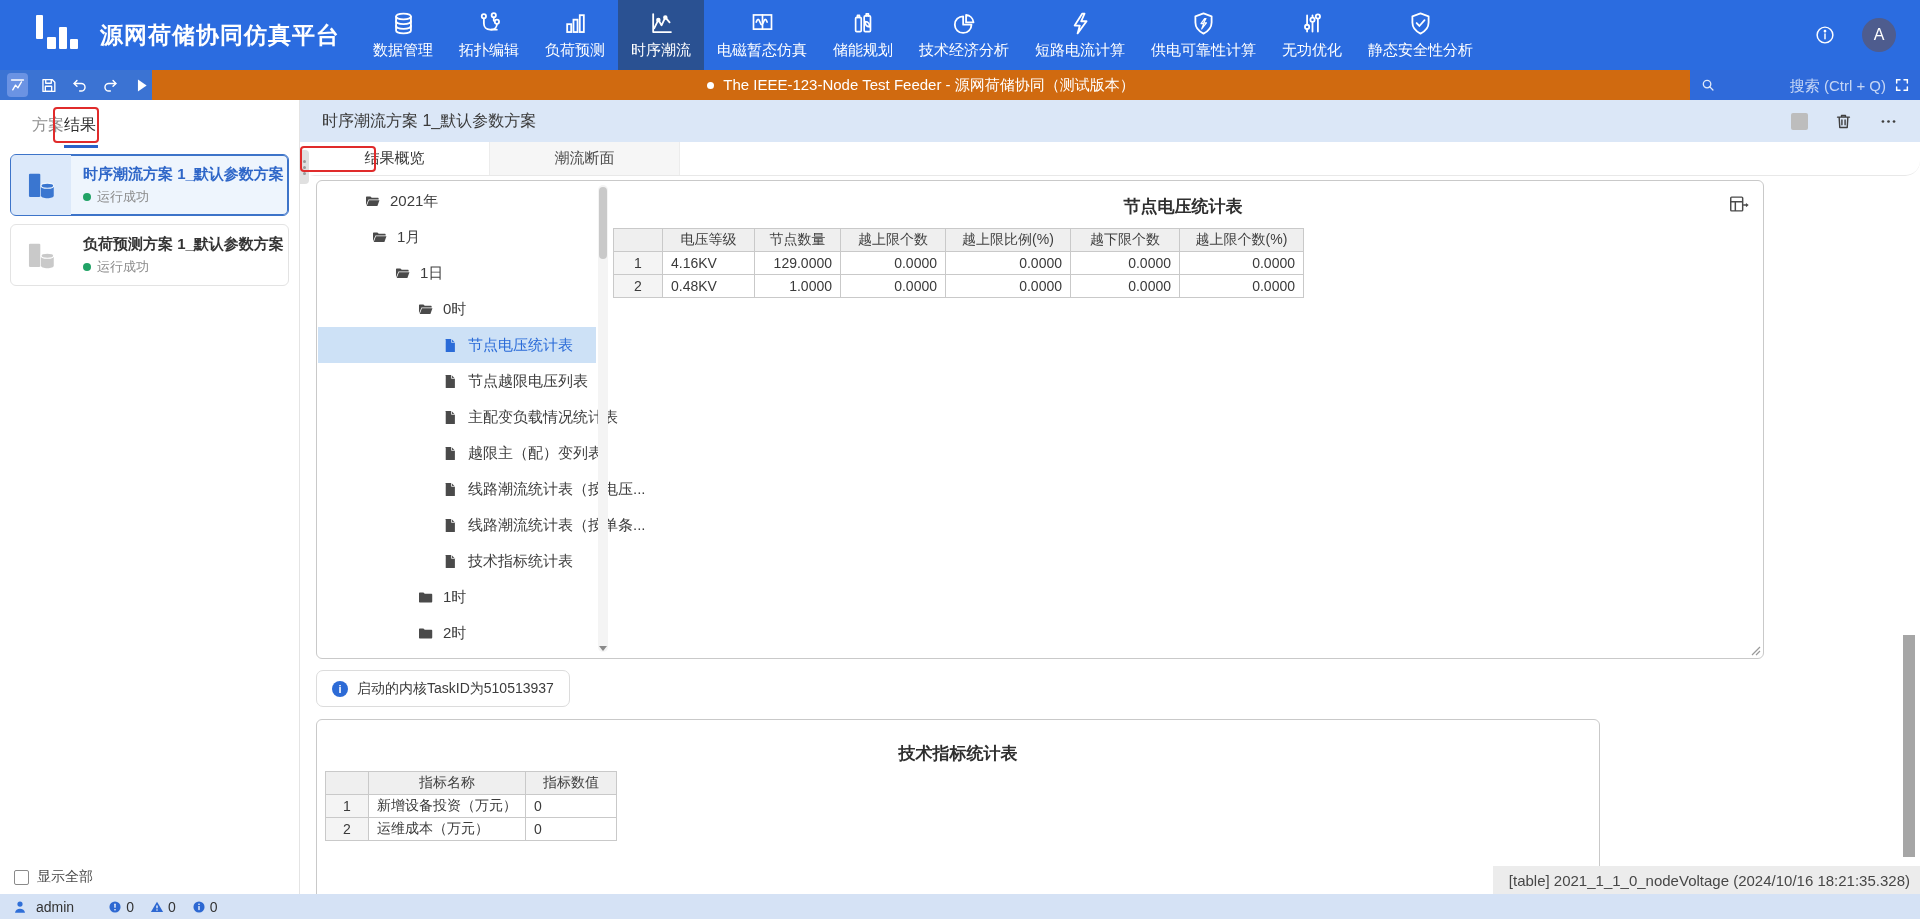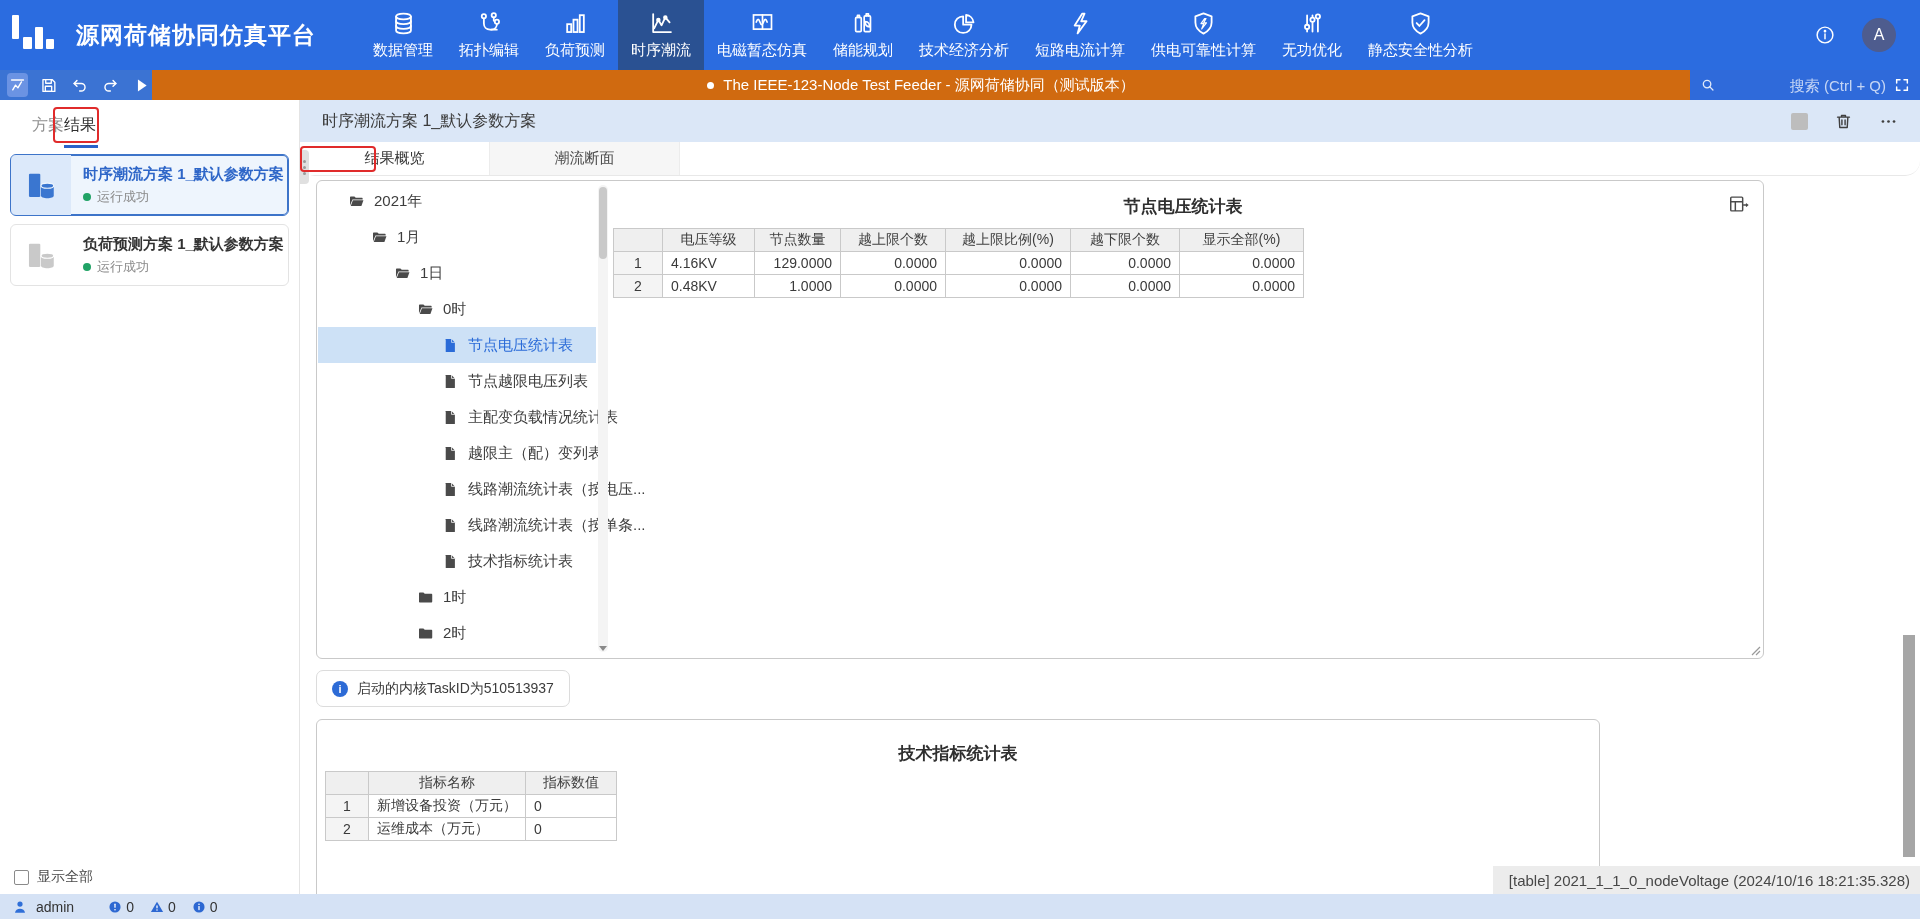--- a/index.html
+++ b/index.html
@@ -2,21 +2,21 @@
 <html><head>
 <meta charset="utf-8">
 <style>
   * { box-sizing:border-box; margin:0; padding:0; }
   html,body { width:1920px; height:919px; }
   body { font-family:"Liberation Sans","DejaVu Sans",sans-serif; position:relative; overflow:hidden; background:#fff; color:#333; }
   svg { display:block; }
 
   
   .topnav { position:absolute; top:0; left:0; right:0; height:70px; background:#2b6ce0; display:flex; align-items:center; color:#fff; }
-  .logo { display:flex; align-items:center; gap:18px; padding-left:12px; width:330px; flex:none; }
+  .logo { display:flex; align-items:center; gap:18px; padding-left:36px; width:330px; flex:none; }
   .logo-mark { position:relative; width:46px; height:40px; flex:none; }
   .logo-mark i { position:absolute; background:#fff; border-radius:1px; }
   .lm1{left:0;top:2;width:7px;height:24px;} .lm2{left:11px;top:22px;width:9px;height:12px;}
   .lm3{left:23px;top:12px;width:8px;height:22px;} .lm4{left:34px;top:24px;width:8px;height:10px;}
   .logo-title { font-size:23px; font-weight:bold; letter-spacing:1px; white-space:nowrap; }
   .nav-items { display:flex; height:70px; margin-left:30px; }
   .nav-item { display:flex; flex-direction:column; align-items:center; justify-content:center; gap:4px; padding:0 13px; font-size:15px; cursor:pointer; white-space:nowrap; }
   .nav-item.active { background:#2a5192; }
   .nav-item svg { width:27px; height:27px; }
   .nav-right { margin-left:auto; display:flex; align-items:center; gap:26px; padding-right:24px; }
@@ -68,21 +68,21 @@
   .tab-strip { height:34px; display:flex; border-bottom:1px solid #e8e8e8; background:#fff;border-radius:15px; }
   .tab { width:190px; display:flex; align-items:center; justify-content:center; font-size:15px; color:#4c4c4c; border-right:1px solid #ececec; background:#f6f6f6; cursor:pointer; }
   .tab.active { background:#fff; color:#333; }
   .content { position:absolute; top:76px; left:0; right:0; bottom:0; overflow:hidden; }
 
   
   .result-panel { position:absolute; left:16px; top:4px; width:1448px; height:479px; border:1px solid #c9c9c9; border-radius:6px; background:#fff; overflow:hidden; }
   .tree { position:absolute; left:1px; top:2px; width:278px; }
   .trow { height:36px; display:flex; align-items:center; gap:9px; font-size:15px; color:#3d3d3d; cursor:pointer; white-space:nowrap; }
   .trow svg { width:17px; height:17px; flex:none; }
-  .lv0{padding-left:30px}.lv1{padding-left:53px}.lv2{padding-left:76px}.lv3{padding-left:99px}.lv4{padding-left:124px}
+  .lv0{padding-left:46px}.lv1{padding-left:53px}.lv2{padding-left:76px}.lv3{padding-left:99px}.lv4{padding-left:124px}
   .trow.sel { background:#cde1f6; }
   .trow.sel span { color:#2a6bd8; }
   .ticon { fill:#4a4a4a; } .trow.sel .ticon { fill:#2a6bd8; }
   .tree-scroll { position:absolute; left:281px; top:4px; bottom:6px; width:10px; background:#f4f4f4; border-radius:5px; }
   .tree-thumb { position:absolute; top:2px; left:1px; width:8px; height:72px; background:#c9c9c9; border-radius:4px; cursor:pointer; }
   .tree-arrow { position:absolute; bottom:1px; left:1px; width:0; height:0; border-left:4px solid transparent; border-right:4px solid transparent; border-top:5px solid #8a8a8a; }
   .table-area { position:absolute; left:296px; right:10px; top:0; }
   .tbl-title { text-align:center; margin-top:14px; font-size:17px; font-weight:bold; color:#2f2f2f; }
   table.grid { border-collapse:collapse; margin-top:10px; font-size:14px; color:#3a3a3a; table-layout:fixed; }
   .grid th,.grid td { border:1px solid #c9c9c9; height:23px; padding:0 8px; overflow:hidden; white-space:nowrap; }
@@ -493,21 +493,21 @@
               <col style="width:124px">
             </colgroup>
           <thead>
             <tr>
               <th></th>
               <th>电压等级</th>
               <th>节点数量</th>
               <th>越上限个数</th>
               <th>越上限比例(%)</th>
               <th>越下限个数</th>
-              <th>显示全部(%)</th>
+              <th>越上限个数(%)</th>
             </tr>
           </thead>
           <tbody>
             <tr>
               <td class="rownum">1</td>
               <td>4.16KV</td>
               <td class="num">129.0000</td>
               <td class="num">0.0000</td>
               <td class="num">0.0000</td>
               <td class="num">0.0000</td>

